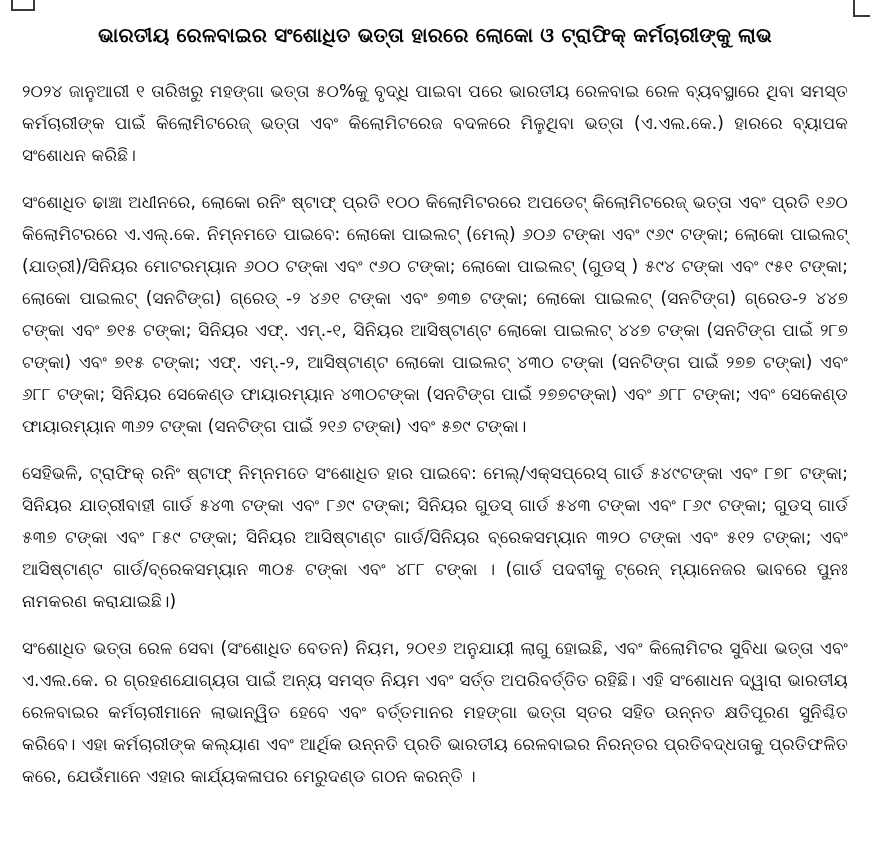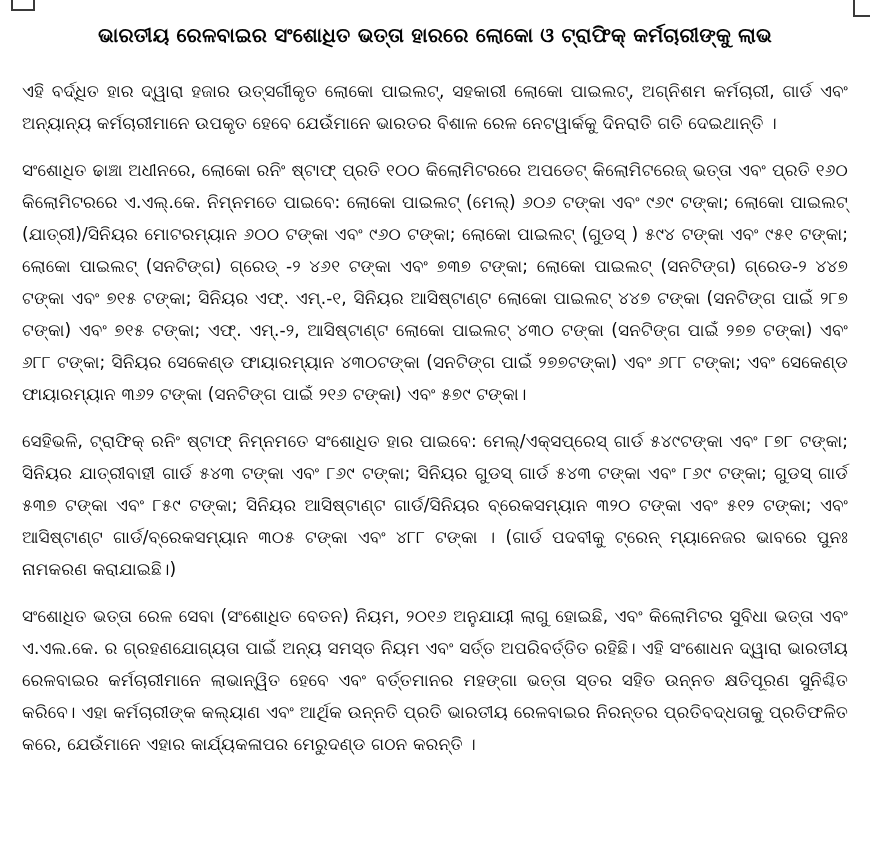--- a/index.html
+++ b/index.html
@@ -66,19 +66,19 @@
 <div class="page">
 
   <div class="corner-artifact left"></div>
   <div class="corner-artifact right"></div>
 
   <div class="title-block">
     <div class="title-line">ଭାରତୀୟ ରେଳବାଇର ସଂଶୋଧିତ ଭତ୍ତା ହାରରେ ଲୋକୋ ଓ ଟ୍ରାଫିକ୍ କର୍ମଚାରୀଙ୍କୁ ଲାଭ</div>
   </div>
 
   <div class="body-block">
-    <p class="body-paragraph">ଏହି ବର୍ଦ୍ଧିତ ହାର ଦ୍ୱାରା ହଜାର ଉତ୍ସର୍ଗୀକୃତ ଲୋକୋ ପାଇଲଟ୍, ସହକାରୀ ଲୋକୋ ପାଇଲଟ୍, ଅଗ୍ନିଶମ କର୍ମଚାରୀ, ଗାର୍ଡ ଏବଂ ଅନ୍ୟାନ୍ୟ କର୍ମଚାରୀମାନେ ଉପକୃତ ହେବେ ଯେଉଁମାନେ ଭାରତର ବିଶାଳ ରେଳ ନେଟୱାର୍କକୁ ଦିନରାତି ଗତି ଦେଇଥାନ୍ତି ।</p>
+    <p class="body-paragraph">୨୦୨୪ ଜାନୁଆରୀ ୧ ତାରିଖରୁ ମହଙ୍ଗା ଭତ୍ତା ୫୦%କୁ ବୃଦ୍ଧି ପାଇବା ପରେ ଭାରତୀୟ ରେଳବାଇ ରେଳ ବ୍ୟବସ୍ଥାରେ ଥିବା ସମସ୍ତ କର୍ମଚାରୀଙ୍କ ପାଇଁ କିଲୋମିଟରେଜ୍ ଭତ୍ତା ଏବଂ କିଲୋମିଟରେଜ ବଦଳରେ ମିଳୁଥିବା ଭତ୍ତା (ଏ.ଏଲ.କେ.) ହାରରେ ବ୍ୟାପକ ସଂଶୋଧନ କରିଛି।</p>
     <p class="body-paragraph">ସଂଶୋଧିତ ଢାଞ୍ଚା ଅଧୀନରେ, ଲୋକୋ ରନିଂ ଷ୍ଟାଫ୍ ପ୍ରତି ୧୦୦ କିଲୋମିଟରରେ ଅପଡେଟ୍ କିଲୋମିଟରେଜ୍ ଭତ୍ତା ଏବଂ ପ୍ରତି ୧୬୦ କିଲୋମିଟରରେ ଏ.ଏଲ୍.କେ. ନିମ୍ନମତେ ପାଇବେ: ଲୋକୋ ପାଇଲଟ୍ (ମେଲ୍) ୬୦୬ ଟଙ୍କା ଏବଂ ୯୬୯ ଟଙ୍କା; ଲୋକୋ ପାଇଲଟ୍ (ଯାତ୍ରୀ)/ସିନିୟର ମୋଟରମ୍ୟାନ ୬୦୦ ଟଙ୍କା ଏବଂ ୯୬୦ ଟଙ୍କା; ଲୋକୋ ପାଇଲଟ୍ (ଗୁଡସ୍ ) ୫୯୪ ଟଙ୍କା ଏବଂ ୯୫୧ ଟଙ୍କା; ଲୋକୋ ପାଇଲଟ୍ (ସନଟିଙ୍ଗ) ଗ୍ରେଡ୍ -୨ ୪୬୧ ଟଙ୍କା ଏବଂ ୭୩୭ ଟଙ୍କା; ଲୋକୋ ପାଇଲଟ୍ (ସନଟିଙ୍ଗ) ଗ୍ରେଡ-୨ ୪୪୭ ଟଙ୍କା ଏବଂ ୭୧୫ ଟଙ୍କା; ସିନିୟର ଏଫ୍. ଏମ୍.-୧, ସିନିୟର ଆସିଷ୍ଟାଣ୍ଟ ଲୋକୋ ପାଇଲଟ୍ ୪୪୭ ଟଙ୍କା (ସନଟିଙ୍ଗ ପାଇଁ ୨୮୭ ଟଙ୍କା) ଏବଂ ୭୧୫ ଟଙ୍କା; ଏଫ୍. ଏମ୍.-୨, ଆସିଷ୍ଟାଣ୍ଟ ଲୋକୋ ପାଇଲଟ୍ ୪୩୦ ଟଙ୍କା (ସନଟିଙ୍ଗ ପାଇଁ ୨୭୭ ଟଙ୍କା) ଏବଂ ୬୮୮ ଟଙ୍କା; ସିନିୟର ସେକେଣ୍ଡ ଫାୟାରମ୍ୟାନ ୪୩୦ଟଙ୍କା (ସନଟିଙ୍ଗ ପାଇଁ ୨୭୭ଟଙ୍କା) ଏବଂ ୬୮୮ ଟଙ୍କା; ଏବଂ ସେକେଣ୍ଡ ଫାୟାରମ୍ୟାନ ୩୬୨ ଟଙ୍କା (ସନଟିଙ୍ଗ ପାଇଁ ୨୧୬ ଟଙ୍କା) ଏବଂ ୫୭୯ ଟଙ୍କା।</p>
     <p class="body-paragraph">ସେହିଭଳି, ଟ୍ରାଫିକ୍ ରନିଂ ଷ୍ଟାଫ୍ ନିମ୍ନମତେ ସଂଶୋଧିତ ହାର ପାଇବେ: ମେଲ୍/ଏକ୍ସପ୍ରେସ୍ ଗାର୍ଡ ୫୪୯ଟଙ୍କା ଏବଂ ୮୭୮ ଟଙ୍କା; ସିନିୟର ଯାତ୍ରୀବାହୀ ଗାର୍ଡ ୫୪୩ ଟଙ୍କା ଏବଂ ୮୬୯ ଟଙ୍କା; ସିନିୟର ଗୁଡସ୍  ଗାର୍ଡ ୫୪୩ ଟଙ୍କା ଏବଂ ୮୬୯ ଟଙ୍କା; ଗୁଡସ୍ ଗାର୍ଡ ୫୩୭ ଟଙ୍କା ଏବଂ ୮୫୯ ଟଙ୍କା; ସିନିୟର ଆସିଷ୍ଟାଣ୍ଟ ଗାର୍ଡ/ସିନିୟର ବ୍ରେକସମ୍ୟାନ ୩୨୦ ଟଙ୍କା ଏବଂ ୫୧୨ ଟଙ୍କା; ଏବଂ ଆସିଷ୍ଟାଣ୍ଟ ଗାର୍ଡ/ବ୍ରେକସମ୍ୟାନ ୩୦୫ ଟଙ୍କା ଏବଂ ୪୮୮ ଟଙ୍କା । (ଗାର୍ଡ ପଦବୀକୁ ଟ୍ରେନ୍ ମ୍ୟାନେଜର ଭାବରେ ପୁନଃ ନାମକରଣ କରାଯାଇଛି।)</p>
     <p class="body-paragraph">ସଂଶୋଧିତ ଭତ୍ତା ରେଳ ସେବା (ସଂଶୋଧିତ ବେତନ) ନିୟମ, ୨୦୧୬ ଅନୁଯାୟୀ ଲାଗୁ ହୋଇଛି, ଏବଂ କିଲୋମିଟର ସୁବିଧା ଭତ୍ତା ଏବଂ ଏ.ଏଲ.କେ. ର ଗ୍ରହଣଯୋଗ୍ୟତା ପାଇଁ ଅନ୍ୟ ସମସ୍ତ ନିୟମ ଏବଂ ସର୍ତ୍ତ ଅପରିବର୍ତ୍ତିତ ରହିଛି। ଏହି ସଂଶୋଧନ ଦ୍ୱାରା ଭାରତୀୟ ରେଳବାଇର କର୍ମଚାରୀମାନେ ଲାଭାନ୍ୱିତ ହେବେ ଏବଂ ବର୍ତ୍ତମାନର ମହଙ୍ଗା ଭତ୍ତା ସ୍ତର ସହିତ ଉନ୍ନତ କ୍ଷତିପୂରଣ ସୁନିଶ୍ଚିତ କରିବେ। ଏହା କର୍ମଚାରୀଙ୍କ କଲ୍ୟାଣ ଏବଂ ଆର୍ଥିକ ଉନ୍ନତି ପ୍ରତି ଭାରତୀୟ ରେଳବାଇର ନିରନ୍ତର ପ୍ରତିବଦ୍ଧତାକୁ ପ୍ରତିଫଳିତ କରେ, ଯେଉଁମାନେ ଏହାର କାର୍ଯ୍ୟକଳାପର ମେରୁଦଣ୍ଡ ଗଠନ କରନ୍ତି ।</p>
   </div>
 
 </div>
 
 </body></html>

